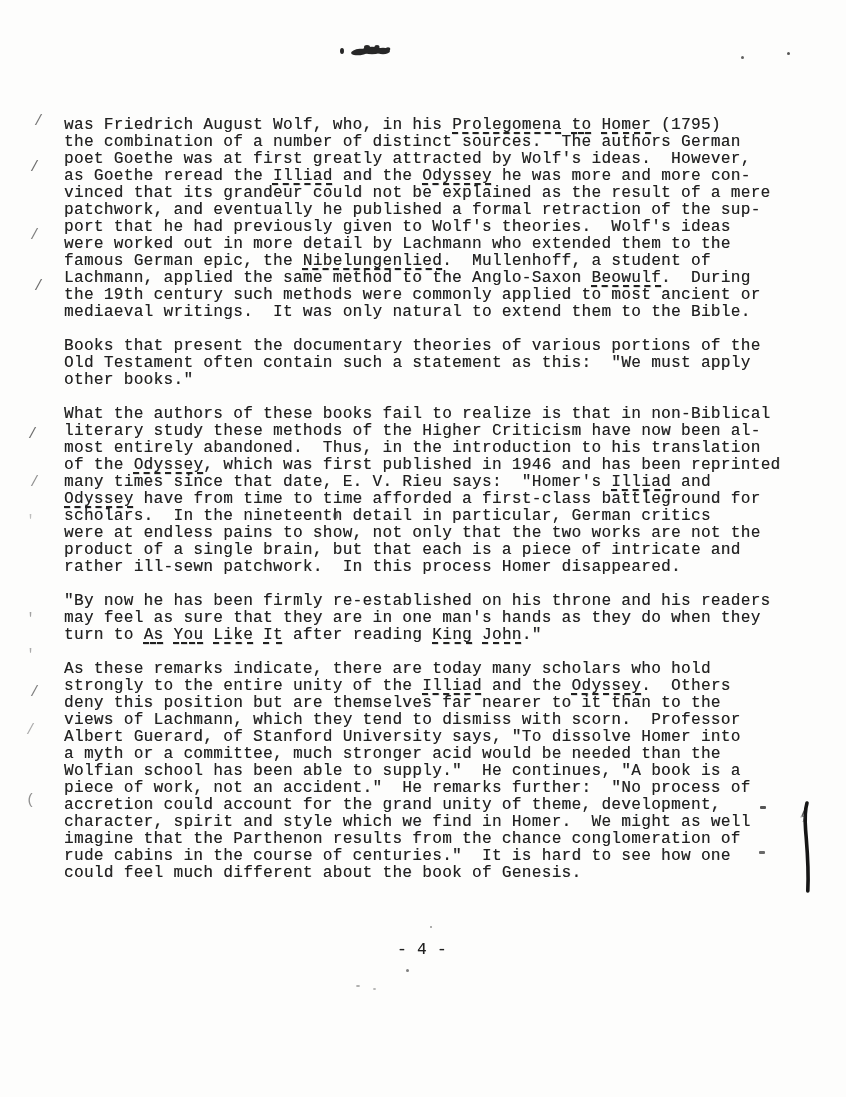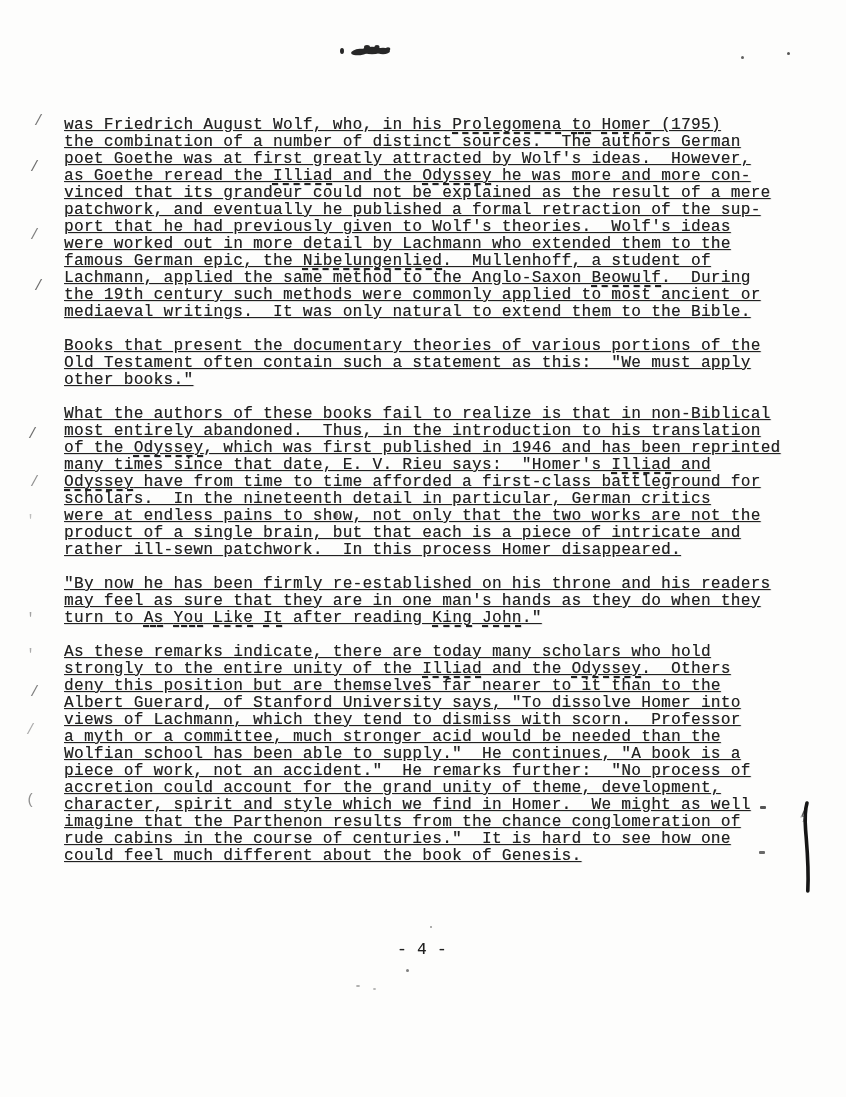--- a/index.html
+++ b/index.html
@@ -25,21 +25,21 @@
     left: 64px; top: 117px;
     width: 732px;
     color: var(--ink);
     font-size: 16px;
     line-height: 17px;
     letter-spacing: 0.35px;
     text-shadow: 0.35px 0.3px 0 rgba(25,25,25,0.5);
   }
   .paragraph { margin: 0 0 17px 0; }
   .paragraph:last-child { margin-bottom: 0; }
-  .line { white-space: pre; text-decoration: underline; }
+  .line { white-space: pre; }
   .u {
     text-decoration: underline;
     text-decoration-style: dashed;
     text-decoration-thickness: 1.7px;
     text-underline-offset: 2.5px;
   }
   .page-number {
     position: absolute;
     left: 64px; top: 941px;
     width: 716px;
@@ -105,40 +105,41 @@
         <div class="line"><span>the 19th century such methods were commonly applied to most ancient or</span></div>
         <div class="line"><span>mediaeval writings.  It was only natural to extend them to the Bible.</span></div>
       </div>
       <div class="paragraph">
         <div class="line"><span>Books that present the documentary theories of various portions of the</span></div>
         <div class="line"><span>Old Testament often contain such a statement as this:  "We must apply</span></div>
         <div class="line"><span>other books."</span></div>
       </div>
       <div class="paragraph">
         <div class="line"><span>What the authors of these books fail to realize is that in non-Biblical</span></div>
+        <div class="line"><span>literary study these methods of the Higher Criticism have now been al-</span></div>
         <div class="line"><span>most entirely abandoned.  Thus, in the introduction to his translation</span></div>
         <div class="line"><span>of the </span><span class="u">Odyssey</span><span>, which was first published in 1946 and has been reprinted</span></div>
         <div class="line"><span>many times since that date, E. V. Rieu says:  "Homer's </span><span class="u">Illiad</span><span> and</span></div>
         <div class="line"><span class="u">Odyssey</span><span> have from time to time afforded a first-class battleground for</span></div>
         <div class="line"><span>scholars.  In the nineteenth detail in particular, German critics</span></div>
         <div class="line"><span>were at endless pains to show, not only that the two works are not the</span></div>
         <div class="line"><span>product of a single brain, but that each is a piece of intricate and</span></div>
         <div class="line"><span>rather ill-sewn patchwork.  In this process Homer disappeared.</span></div>
       </div>
       <div class="paragraph">
         <div class="line"><span>"By now he has been firmly re-established on his throne and his readers</span></div>
         <div class="line"><span>may feel as sure that they are in one man's hands as they do when they</span></div>
         <div class="line"><span>turn to </span><span class="u">As</span><span> </span><span class="u">You</span><span> </span><span class="u">Like</span><span> </span><span class="u">It</span><span> after reading </span><span class="u">King</span><span> </span><span class="u">John</span><span>."</span></div>
       </div>
       <div class="paragraph">
         <div class="line"><span>As these remarks indicate, there are today many scholars who hold</span></div>
         <div class="line"><span>strongly to the entire unity of the </span><span class="u">Illiad</span><span> and the </span><span class="u">Odyssey</span><span>.  Others</span></div>
         <div class="line"><span>deny this position but are themselves far nearer to it than to the</span></div>
+        <div class="line"><span>views of Lachmann, which they tend to dismiss with scorn.  Professor</span></div>
         <div class="line"><span>Albert Guerard, of Stanford University says, "To dissolve Homer into</span></div>
-        <div class="line"><span>views of Lachmann, which they tend to dismiss with scorn.  Professor</span></div>
         <div class="line"><span>a myth or a committee, much stronger acid would be needed than the</span></div>
         <div class="line"><span>Wolfian school has been able to supply."  He continues, "A book is a</span></div>
         <div class="line"><span>piece of work, not an accident."  He remarks further:  "No process of</span></div>
         <div class="line"><span>accretion could account for the grand unity of theme, development,</span></div>
         <div class="line"><span>character, spirit and style which we find in Homer.  We might as well</span></div>
         <div class="line"><span>imagine that the Parthenon results from the chance conglomeration of</span></div>
         <div class="line"><span>rude cabins in the course of centuries."  It is hard to see how one</span></div>
         <div class="line"><span>could feel much different about the book of Genesis.</span></div>
       </div>
     </div>

